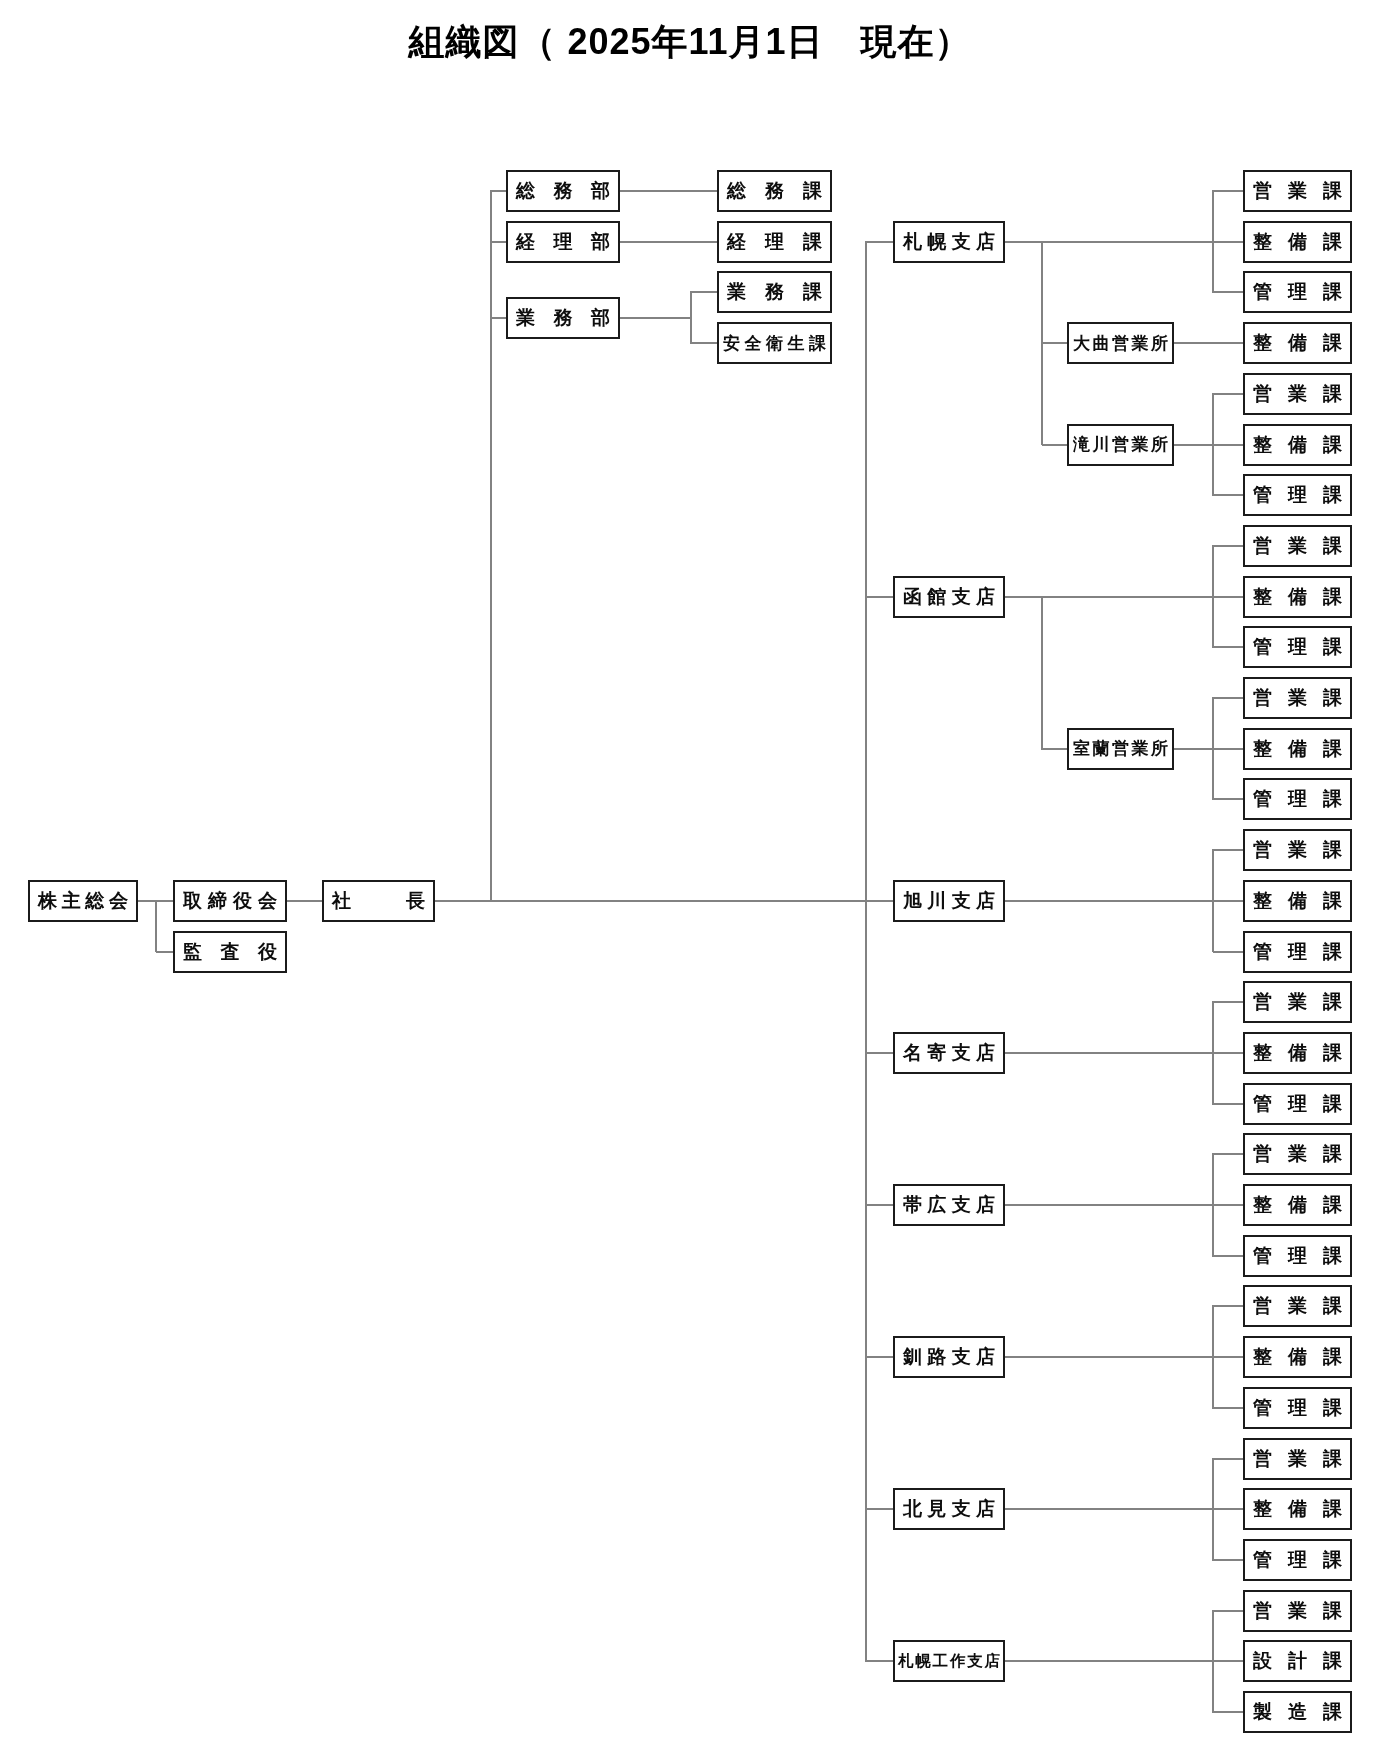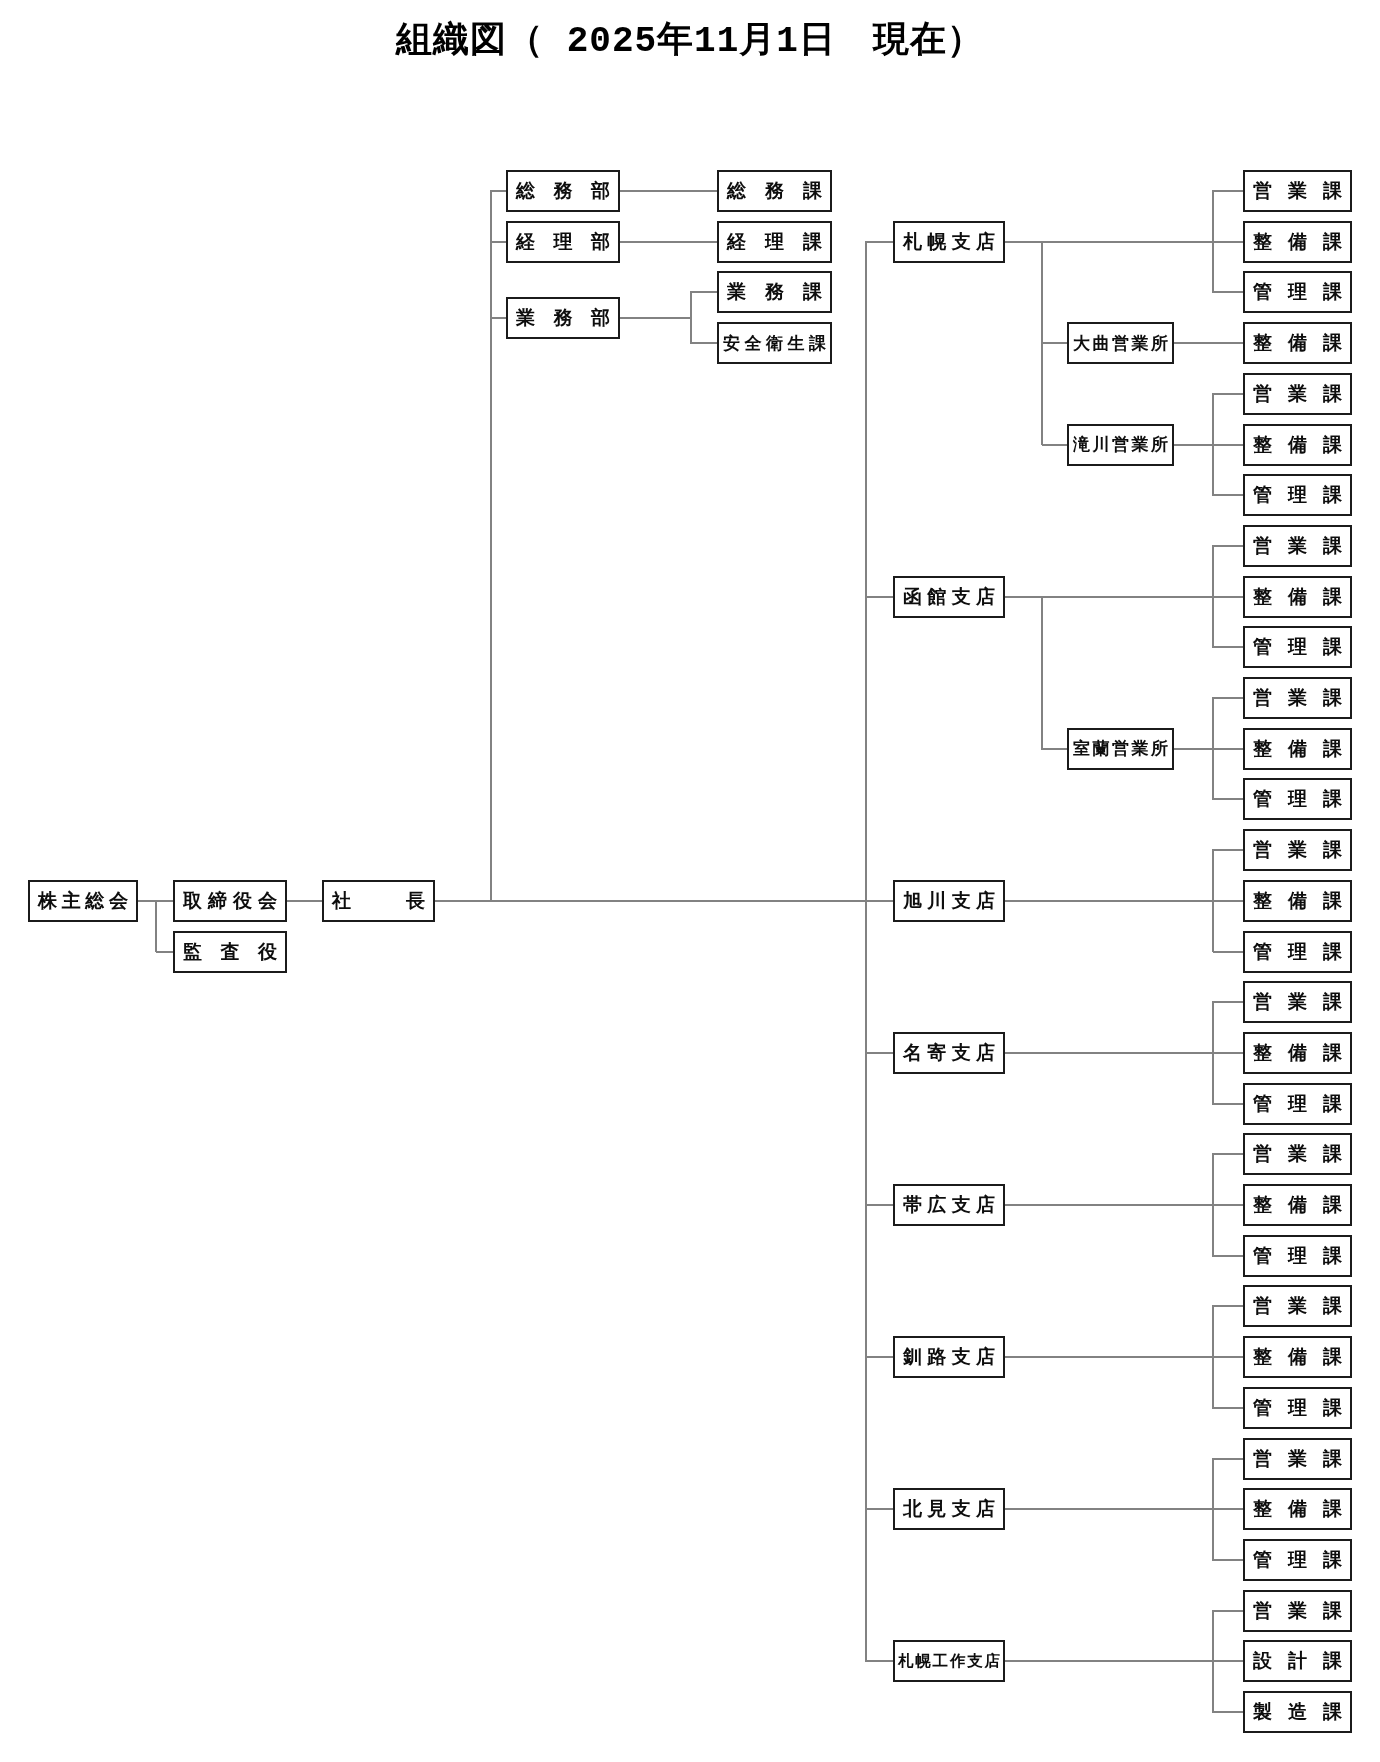--- a/index.html
+++ b/index.html
@@ -1,18 +1,18 @@
 <!DOCTYPE html>
 <html style="--line-color: #828282; --border-color: #1b1b1b; --text-color: #0d0d0d;"><head>
 <meta charset="utf-8">
 <style>
   html,body{margin:0;padding:0;background:#ffffff;}
   .canvas{
     position:relative;width:1380px;height:1762px;background:#ffffff;overflow:hidden;
-    font-family:Liberation Mono, monospace;
+    font-family:Liberation Sans, sans-serif;
   }
   .title{
     position:absolute;top:20px;left:0;right:0;margin:0;text-align:center;
     font-size:36px;line-height:44px;font-weight:700;color:#000;letter-spacing:1px;
   }
   .line{position:absolute;background:var(--line-color,#828282);z-index:1;}
   .node{
     position:absolute;height:42px;box-sizing:border-box;background:#fff;
     border:2px solid var(--border-color,#1b1b1b);
     display:flex;align-items:center;justify-content:space-between;

